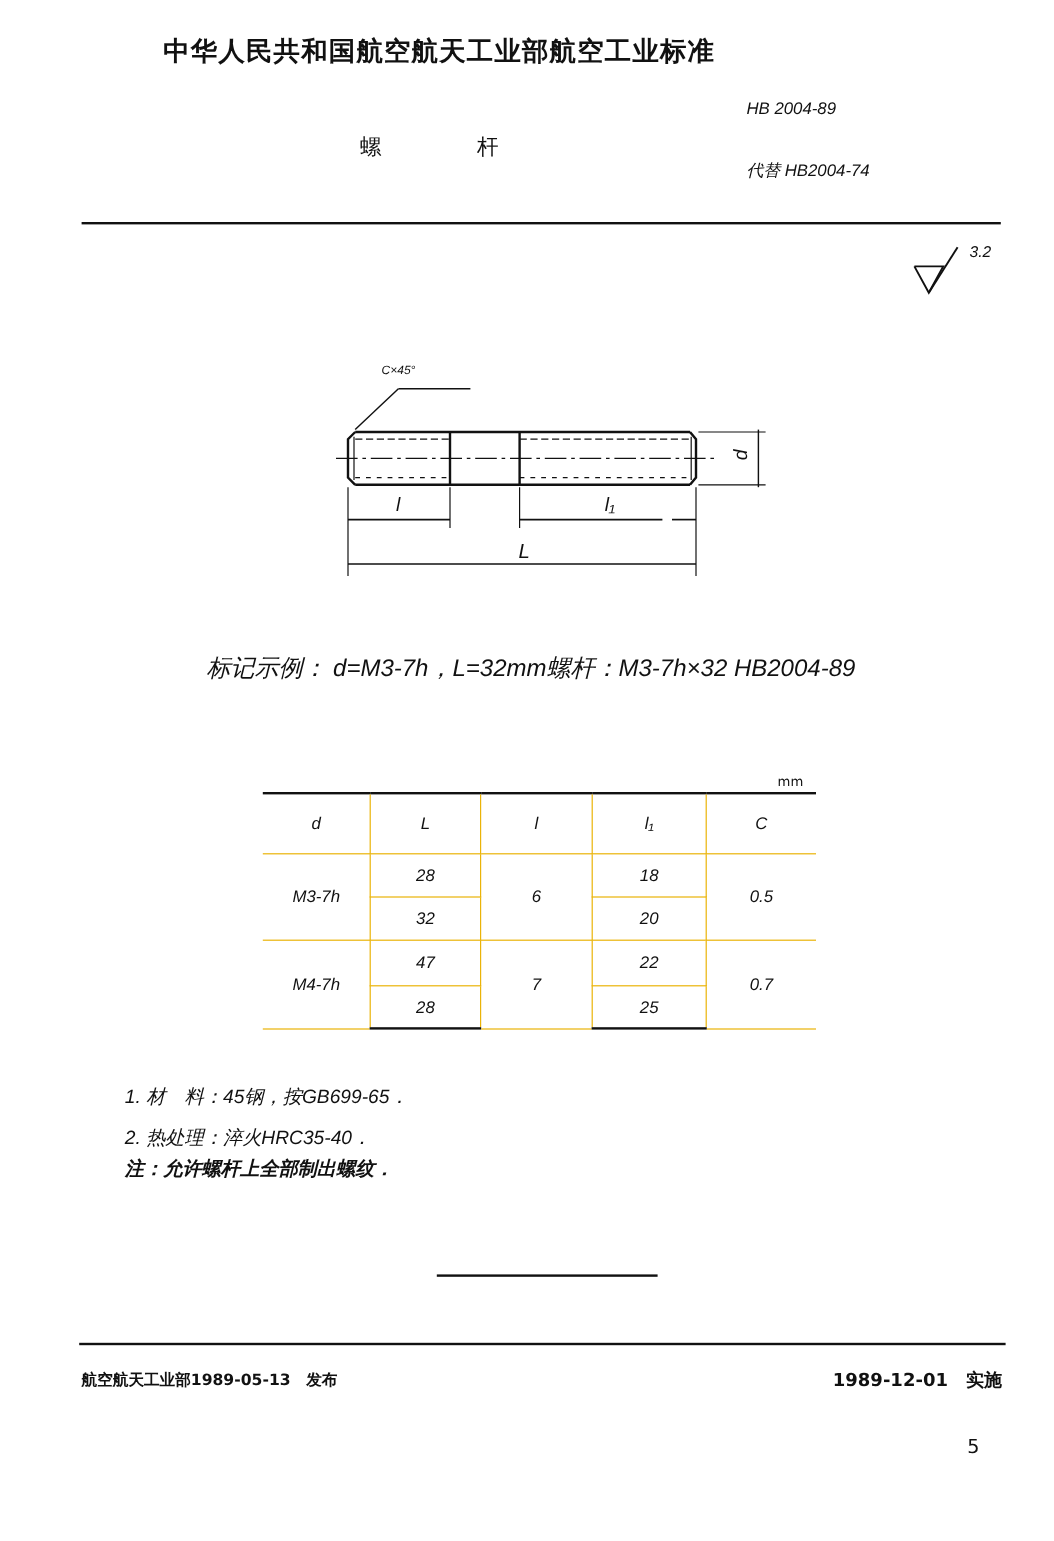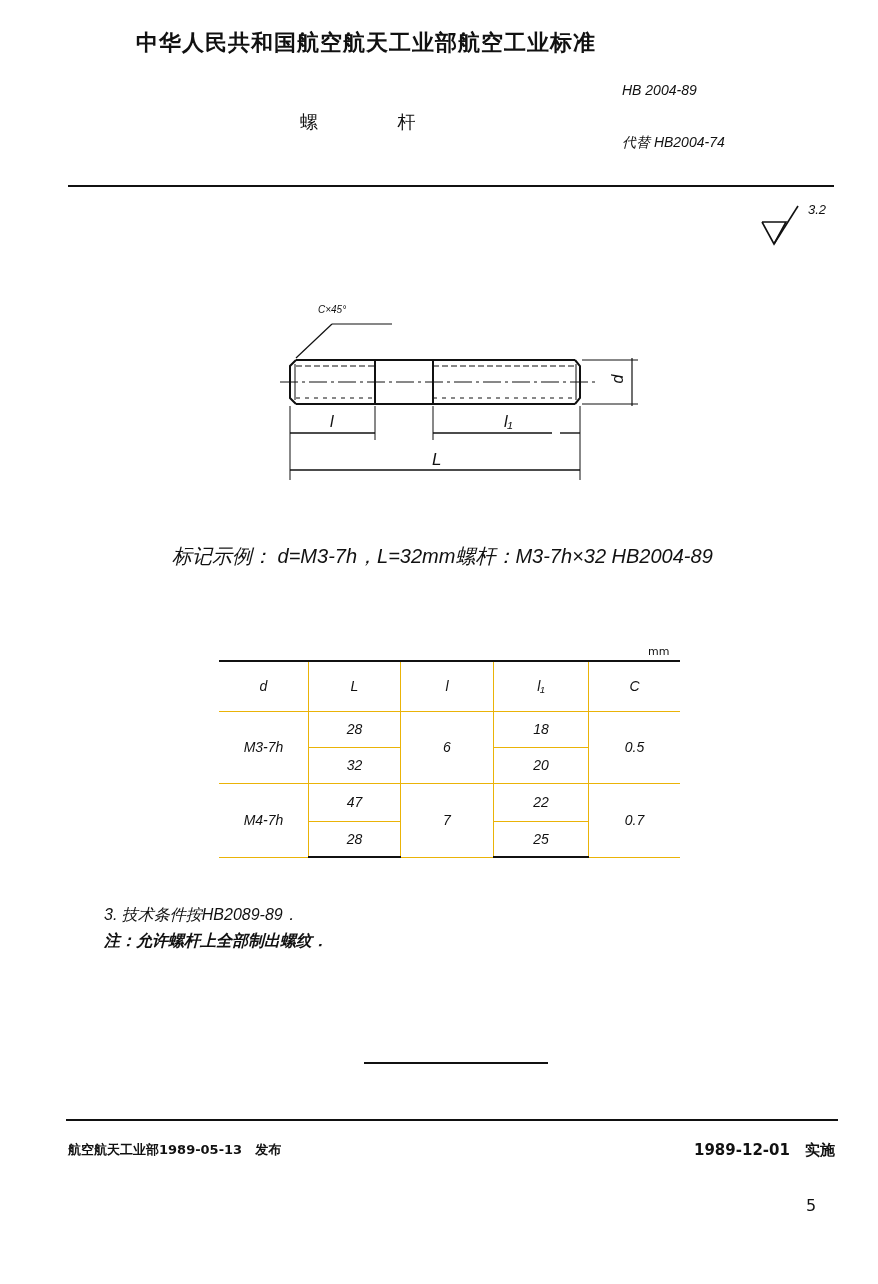--- a/index.html
+++ b/index.html
@@ -141,21 +141,22 @@
     <td class="ccol" rowspan="2">0.7</td>
   </tr>
   <tr style="height:36px">
     <td>28</td>
     <td>25</td>
   </tr>
 </tbody>
   </table>
 
 <div class="abs ital" id="notes">
-  <div class="note-line">3. 技术条件按HB2089-89．</div>
+  <div class="note-line">1. 材　料：45钢，按GB699-65．</div>
+  <div class="note-line">2. 热处理：淬火HRC35-40．</div>
   <div id="remark">注：允许螺杆上全部制出螺纹．</div>
 </div>
 
 <div class="hr" style="left:364px; top:1062px; width:184px; height:2px;"></div>
 
 <div class="hr" style="left:66px; top:1119px; width:772px; height:2px;"></div>
 
 <div class="abs" id="footer-left">航空航天工业部1989-05-13　发布</div>
 <div class="abs" id="footer-right">1989-12-01　实施</div>
 <div class="abs" id="page-num">5</div>

